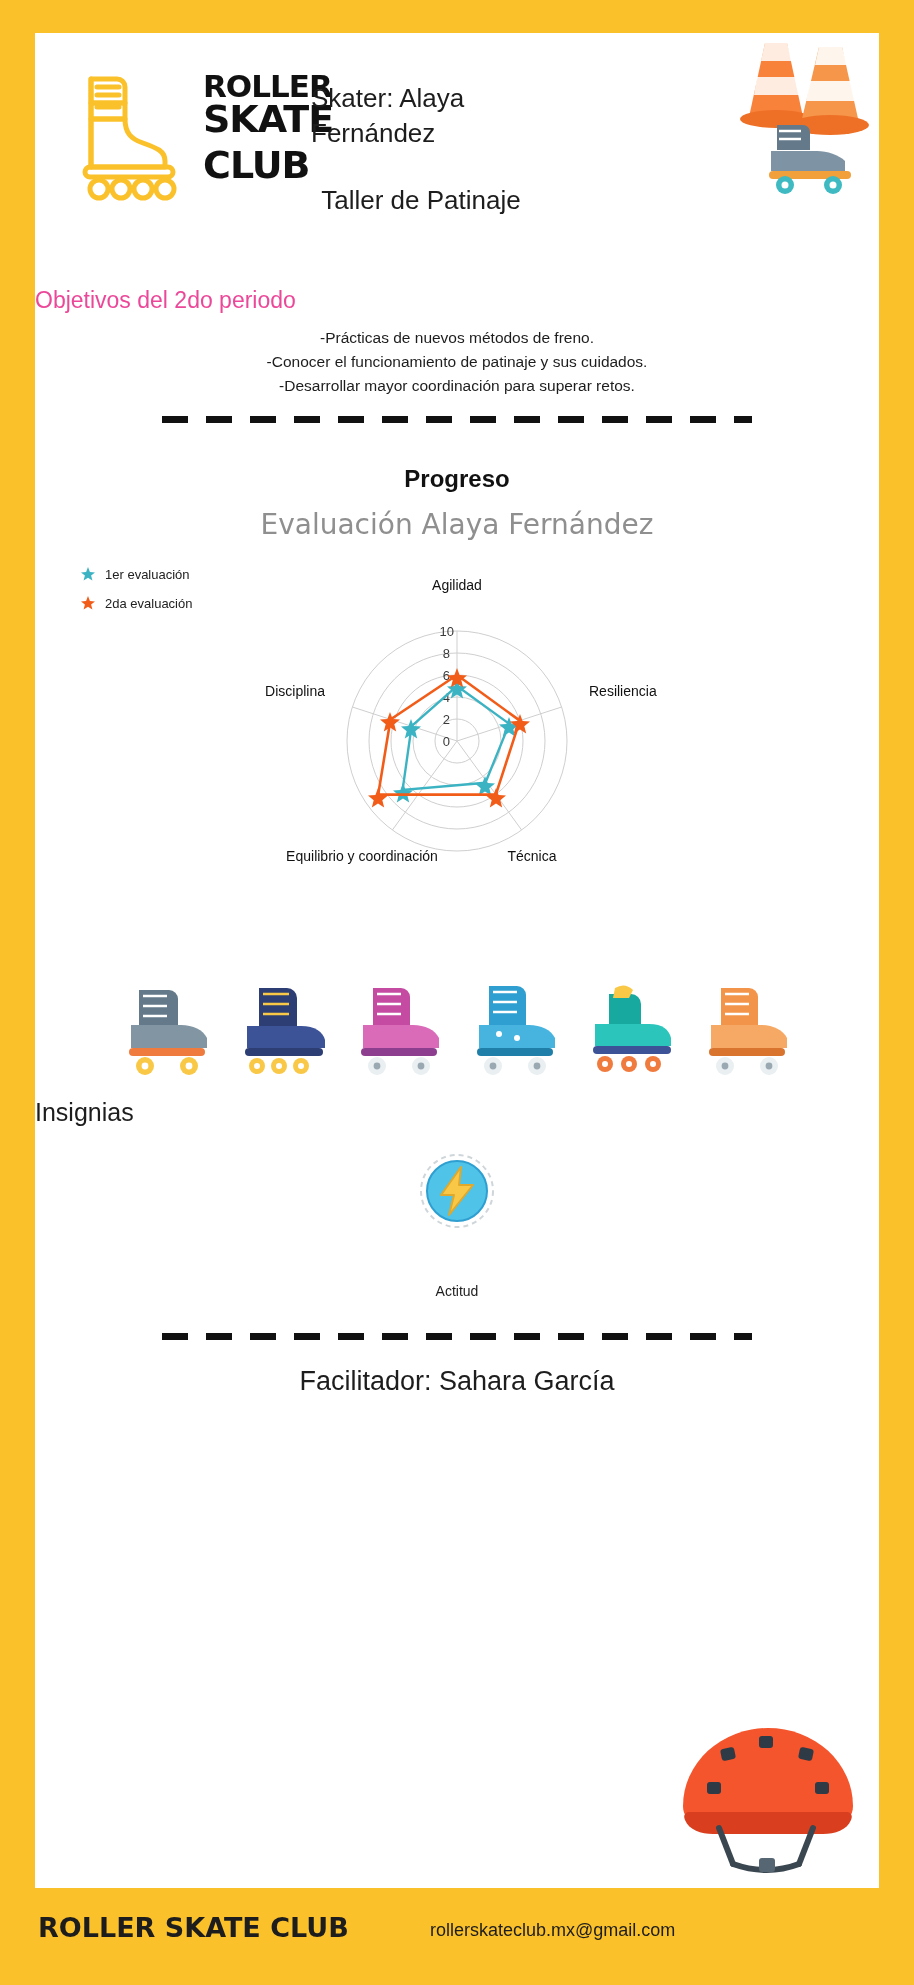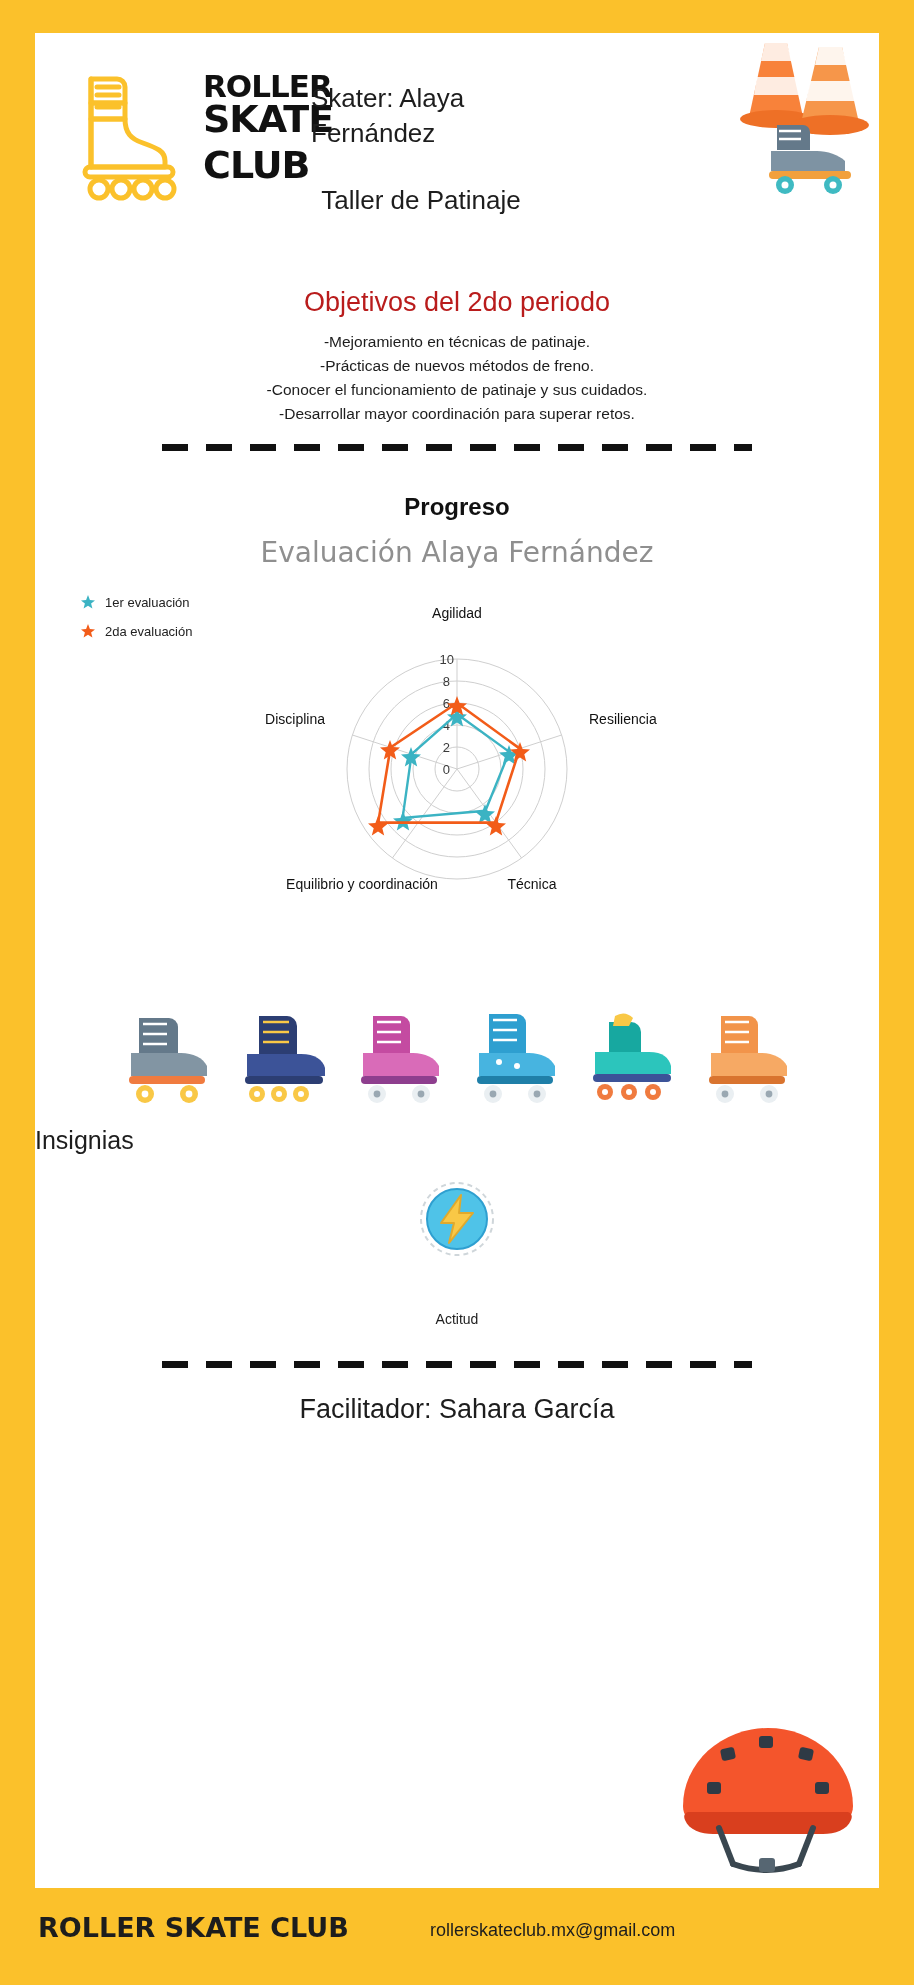--- a/index.html
+++ b/index.html
@@ -74,23 +74,22 @@
   .cones {
     position: absolute;
     right: 6px;
     top: -8px;
     width: 220px;
     height: 170px;
   }
 
   
   .objectives-title {
-    text-align: center;
-    font-size: 27px;
-    color: #b91c1c;
+    font-size: 23px;
+    color: #ec4899;
     margin-top: 4px;
   }
   .objectives-list {
     text-align: center;
     font-size: 15.5px;
     color: #1d1d1d;
     line-height: 1.55;
     margin-top: 12px;
   }
 
@@ -285,21 +284,20 @@
           <circle cx="62" cy="64" r="9" fill="#3FBAC2"></circle>
             <circle cx="62" cy="64" r="3.5" fill="#fff"></circle>
           <path d="M8 10 h22 M8 18 h22" stroke="#fff" stroke-width="2.4"></path>
         </g>
       </svg>
     </div>
   </div>
 
   <div class="objectives-title">Objetivos del 2do periodo</div>
   <div class="objectives-list">
-    <div>-Mejoramiento en técnicas de patinaje.</div>
     <div>-Prácticas de nuevos métodos de freno.</div>
     <div>-Conocer el funcionamiento de patinaje y sus cuidados.</div>
     <div>-Desarrollar mayor coordinación para superar retos.</div>
   </div>
 
   <div class="dashed-sep"></div>
 
   <div class="progreso">Progreso</div>
 
   <div class="chart-wrap">

